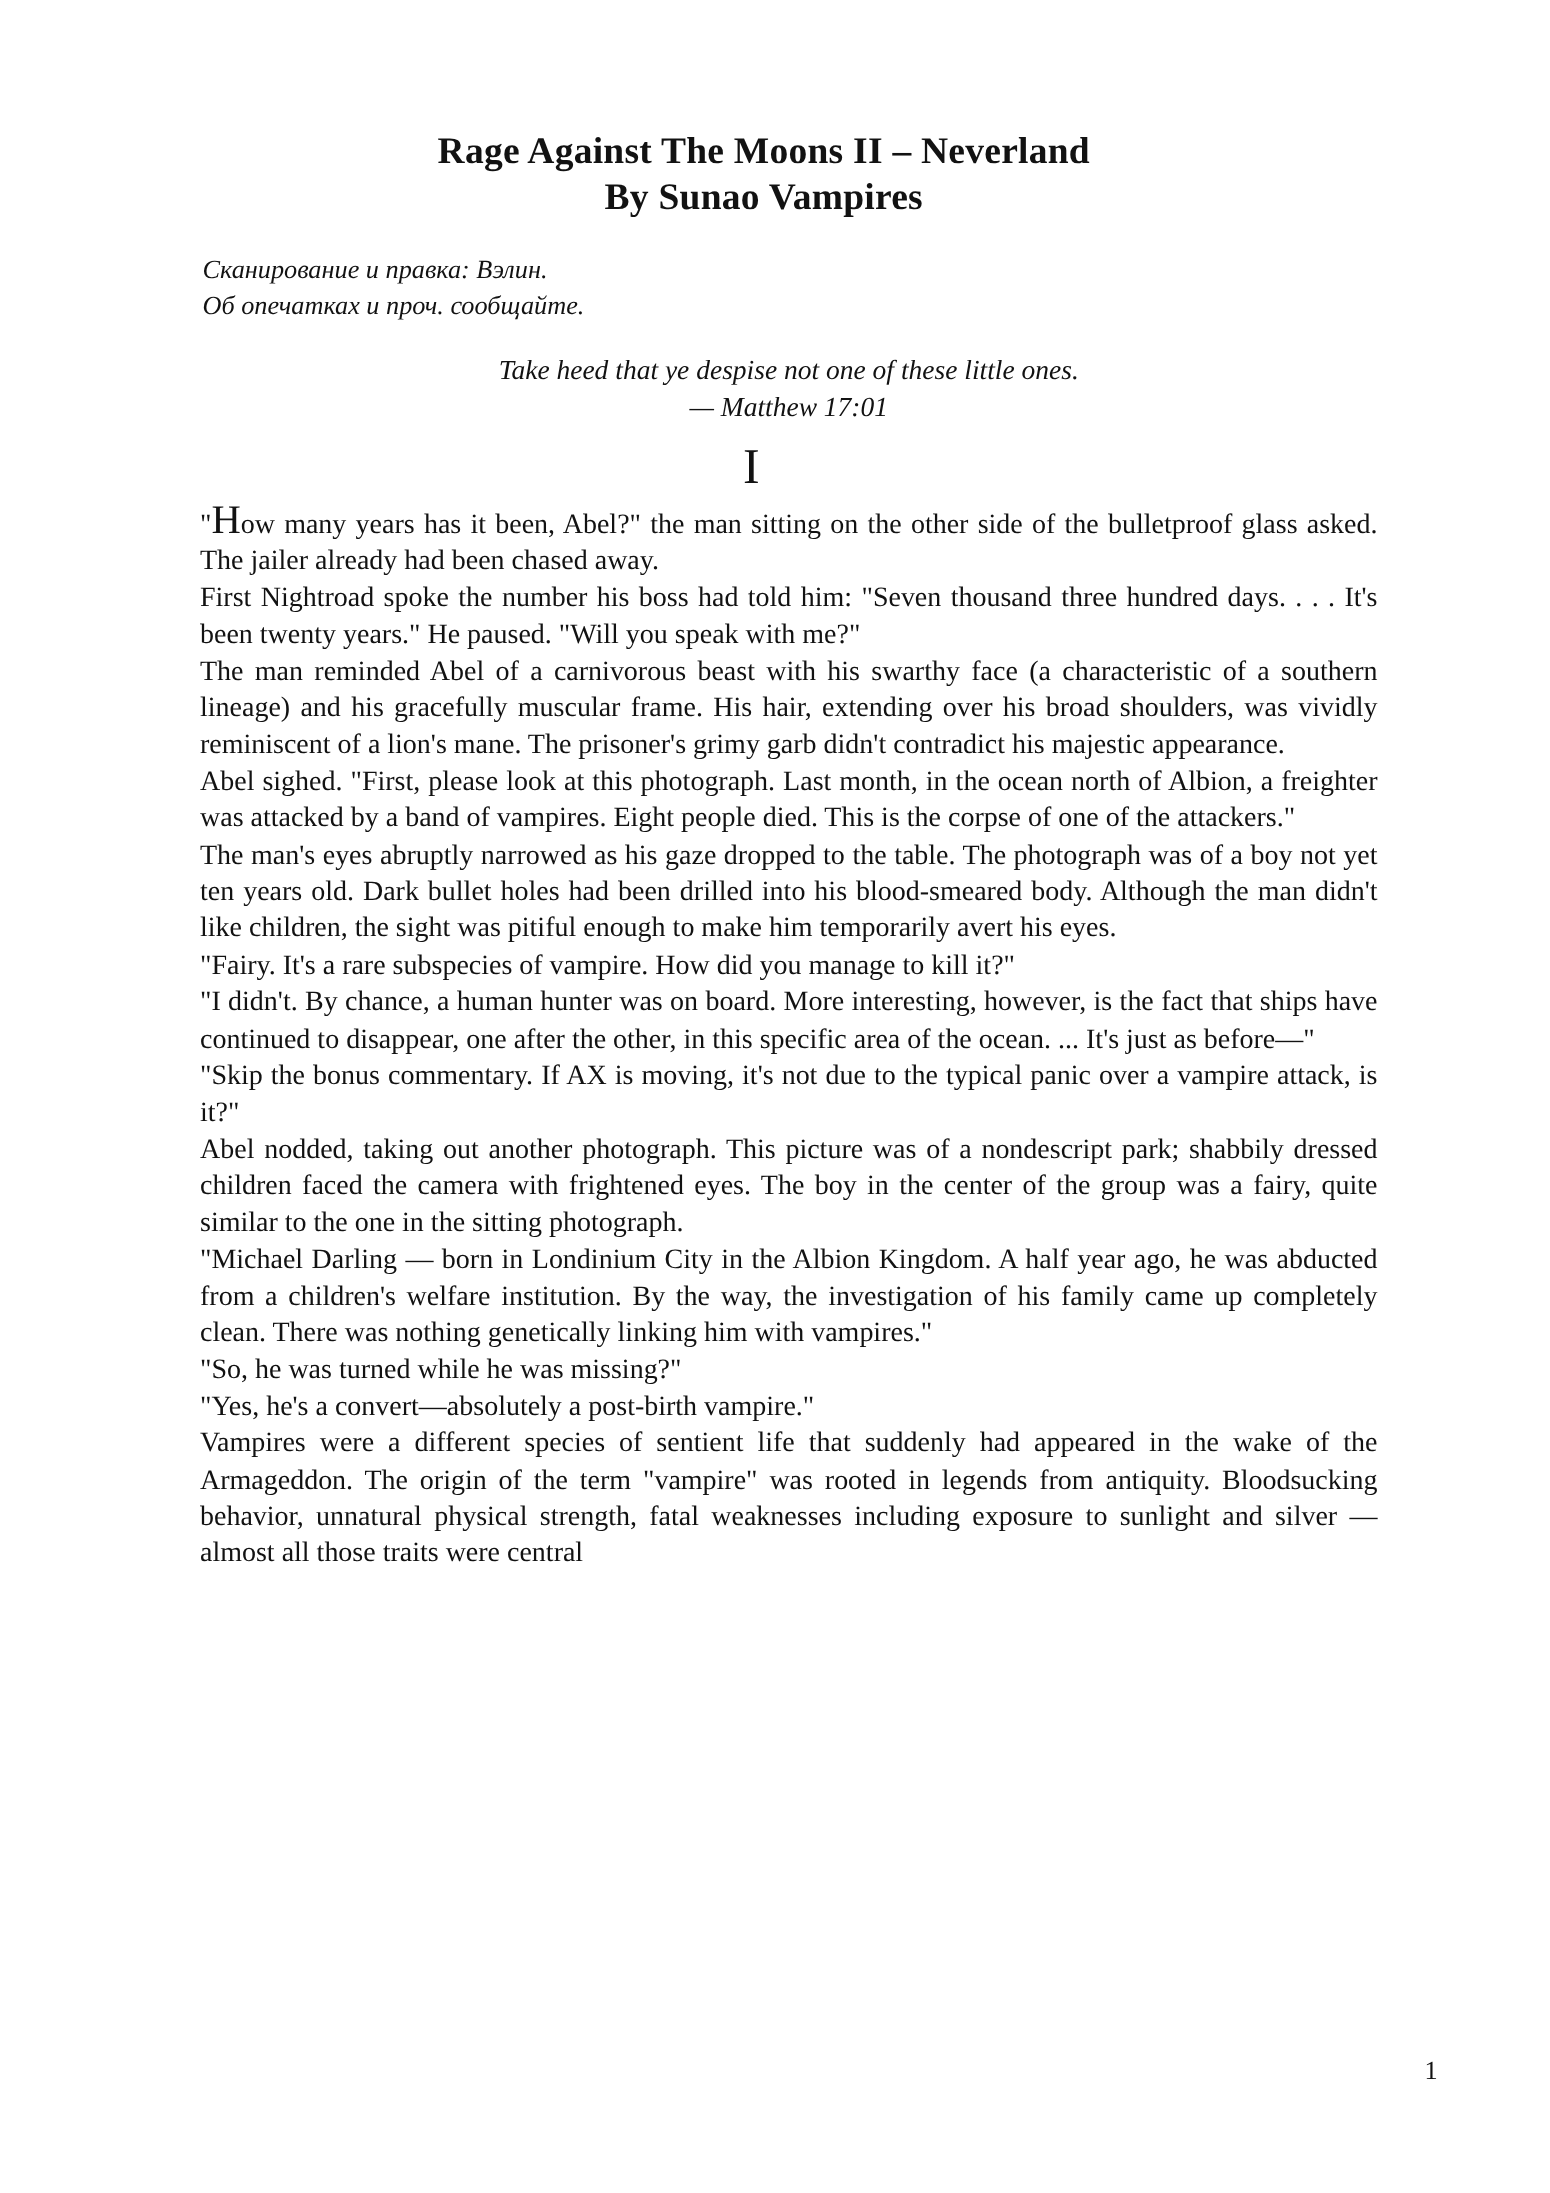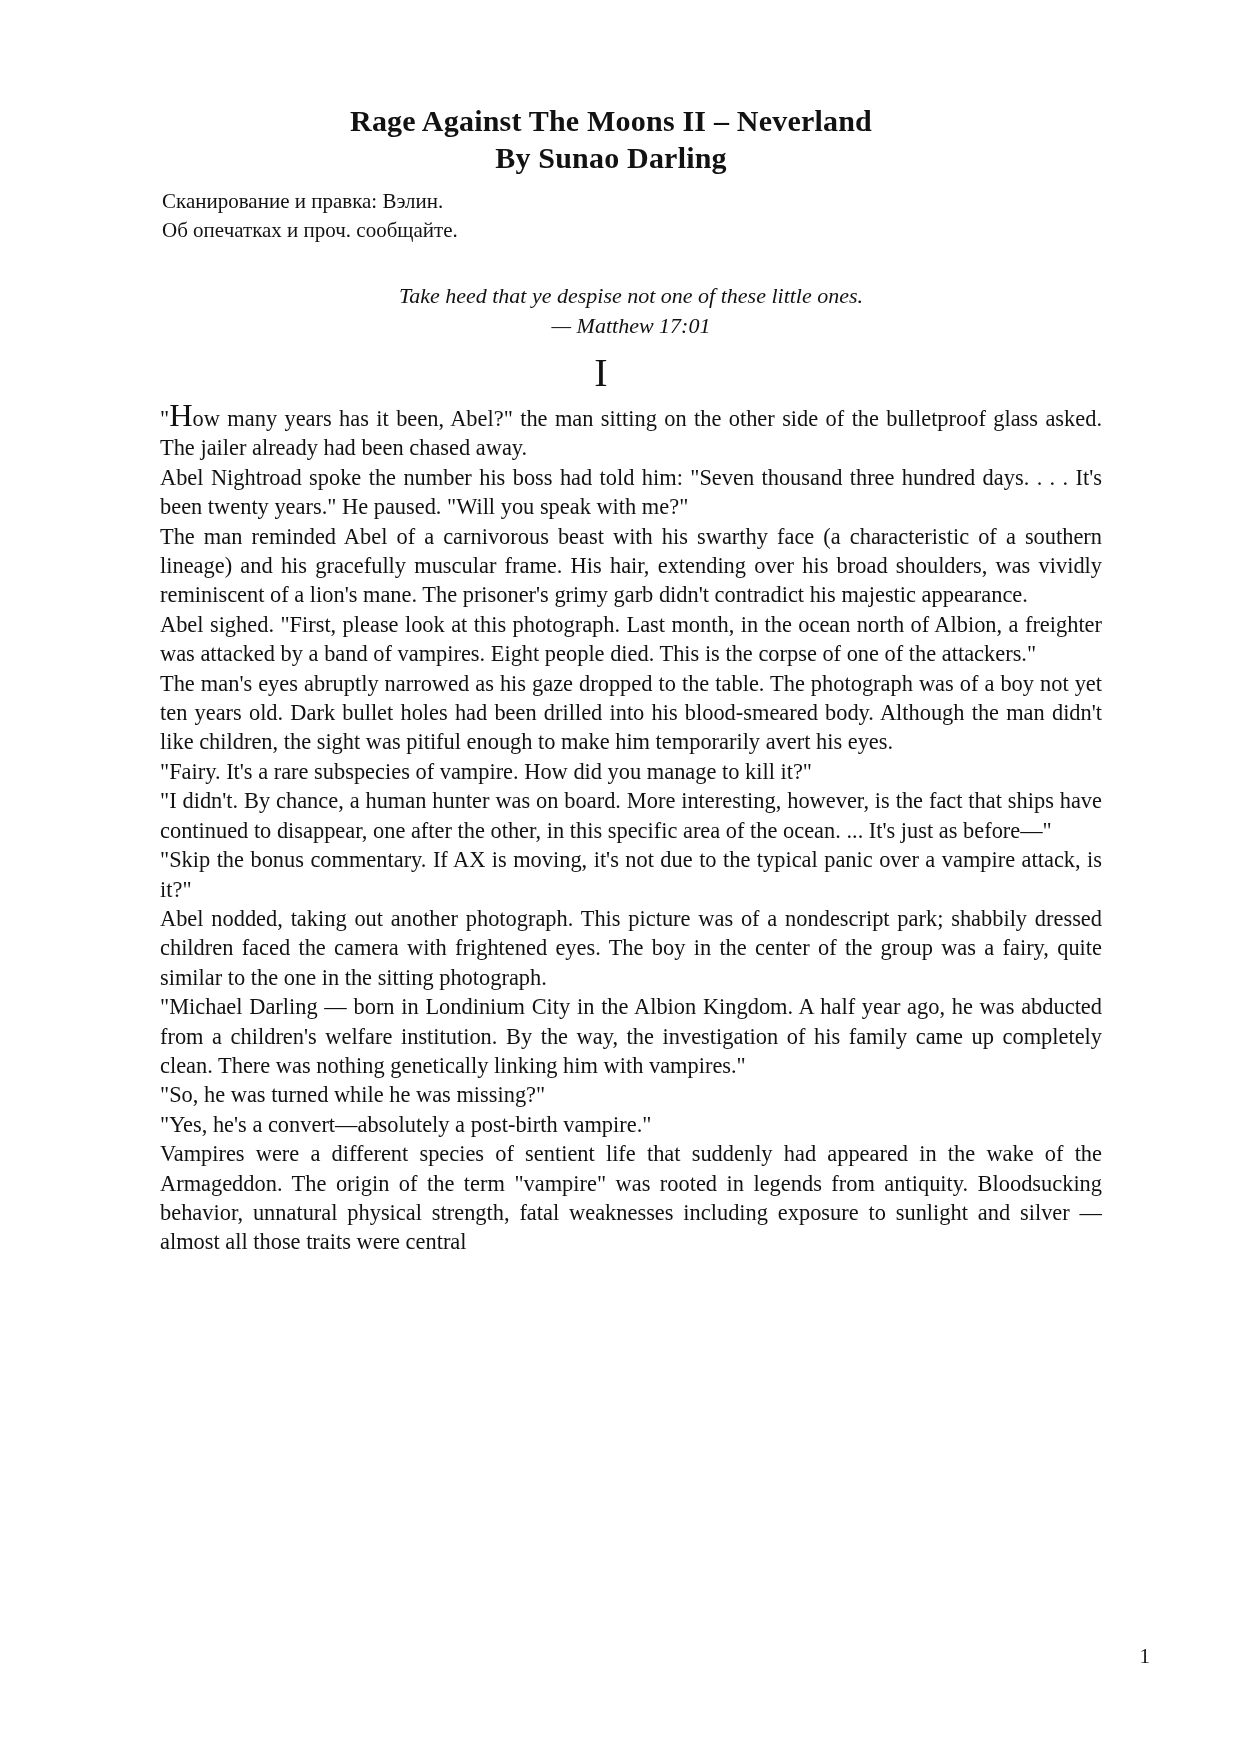--- a/index.html
+++ b/index.html
@@ -25,24 +25,25 @@
     left: 0;
     right: 40px;
     text-align: center;
     font-weight: bold;
     font-size: 30px;
     line-height: 37px;
     letter-spacing: 0.2px;
   }
   .credits {
     position: absolute;
-    top: 187px;
+    top: 201px;
     left: 2px;
     font-size: 21px;
     line-height: 28.5px;
+    font-style: italic;
   }
   .epigraph {
     position: absolute;
     top: 281px;
     left: 0;
     right: 0;
     text-align: center;
     font-style: italic;
     font-size: 22px;
     line-height: 30px;
@@ -78,38 +79,38 @@
   }
 </style>
 </head>
 <body>
 
 <div class="page">
   <div class="content">
 
     <div class="title-block">
       <div>Rage Against The Moons II – Neverland</div>
-      <div>By Sunao Darling</div>
+      <div>By Sunao Vampires</div>
     </div>
 
     <div class="credits">
       <div>Сканирование и правка: Вэлин.</div>
       <div>Об опечатках и проч. сообщайте.</div>
     </div>
 
     <div class="epigraph">
       <div>Take heed that ye despise not one of these little ones.</div>
       <div>—  Matthew 17:01</div>
     </div>
 
     <div class="chapter-heading">I</div>
 
     <div class="body-text">
       <p><span>"</span><span class="opening-cap">H</span><span>ow many years has it been, Abel?" the man sitting on the other side of the bulletproof glass asked. The jailer already had been chased away.</span></p>
-      <p>Abel Nightroad spoke the number his boss had told him: "Seven thousand three hundred days. . . . It's been twenty years." He paused. "Will you speak with me?"</p>
+      <p>First Nightroad spoke the number his boss had told him: "Seven thousand three hundred days. . . . It's been twenty years." He paused. "Will you speak with me?"</p>
       <p>The man reminded Abel of a carnivorous beast with his swarthy face (a characteristic of a southern lineage) and his gracefully muscular frame. His hair, extending over his broad shoulders, was vividly reminiscent of a lion's mane. The prisoner's grimy garb didn't contradict his majestic appearance.</p>
       <p>Abel sighed. "First, please look at this photograph. Last month, in the ocean north of Albion, a freighter was attacked by a band of vampires. Eight people died. This is the corpse of one of the attackers."</p>
       <p>The man's eyes abruptly narrowed as his gaze dropped to the table. The photograph was of a boy not yet ten years old. Dark bullet holes had been drilled into his blood-smeared body. Although the man didn't like children, the sight was pitiful enough to make him temporarily avert his eyes.</p>
       <p>"Fairy. It's a rare subspecies of vampire. How did you manage to kill it?"</p>
       <p>"I didn't. By chance, a human hunter was on board. More interesting, however, is the fact that ships have continued to disappear, one after the other, in this specific area of the ocean. ... It's just as before—"</p>
       <p>"Skip the bonus commentary. If AX is moving, it's not due to the typical panic over a vampire attack, is it?"</p>
       <p>Abel nodded, taking out another photograph. This picture was of a nondescript park; shabbily dressed children faced the camera with frightened eyes. The boy in the center of the group was a fairy, quite similar to the one in the sitting photograph.</p>
       <p>"Michael Darling — born in Londinium City in the Albion Kingdom. A half year ago, he was abducted from a children's welfare institution. By the way, the investigation of his family came up completely clean. There was nothing genetically linking him with vampires."</p>
       <p>"So, he was turned while he was missing?"</p>
       <p>"Yes, he's a convert—absolutely a post-birth vampire."</p>

